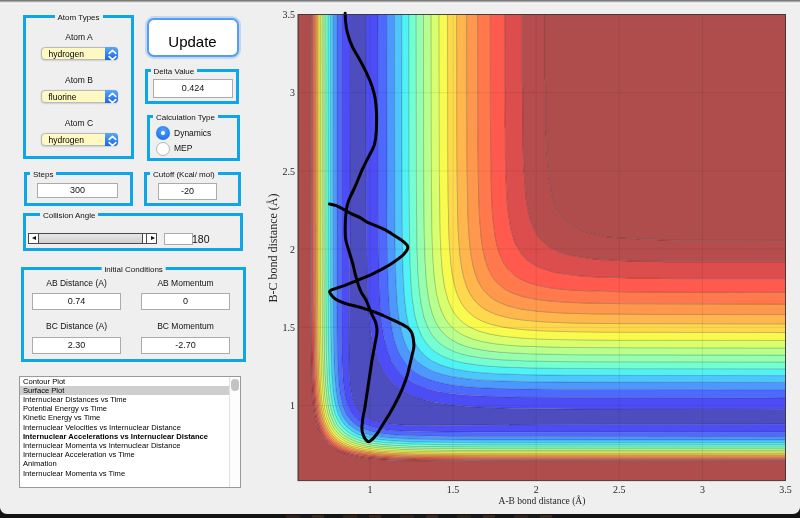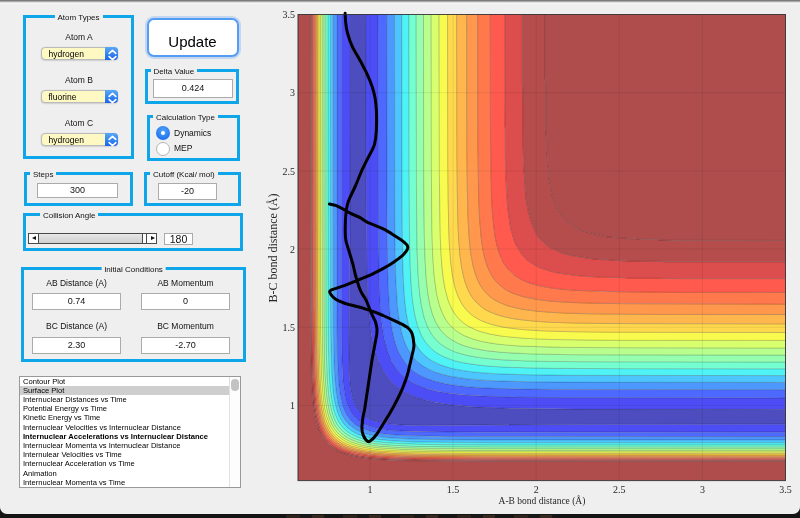--- a/index.html
+++ b/index.html
@@ -97,21 +97,21 @@
 </div>
 <div id="slider" style="position:absolute; left:28px; top:233px; width:129px; height:11px; border:1px solid #4a4a4a; background:#fff;">
   <div style="position:absolute;left:0;top:0;width:10px;height:9px;border-right:1px solid #4a4a4a;background:#fff;">
     <div style="position:absolute;left:2.5px;top:2px;width:0;height:0;border-right:4px solid #111;border-top:2.6px solid transparent;border-bottom:2.6px solid transparent;"></div>
   </div>
   <div style="position:absolute;left:10px;top:0;width:104px;height:9px;background:linear-gradient(#e8e8e8,#cfcfcf);border-right:1px solid #4a4a4a;"></div>
   <div style="position:absolute;right:0;top:0;width:10px;height:9px;border-left:1px solid #4a4a4a;background:#fff;">
     <div style="position:absolute;left:3.5px;top:2px;width:0;height:0;border-left:4px solid #111;border-top:2.6px solid transparent;border-bottom:2.6px solid transparent;"></div>
   </div>
 </div>
-<div class="field" style="left:164px; top:233px; width:29px; height:12px; line-height:10px; font-size:10.5px;">180</div>
+<div class="field" style="left:164px; top:233px; width:17px; height:12px; line-height:10px; font-size:10.5px;padding-left:27px;">180</div>
 
 <div class="panel" style="left:21px; top:267px; width:225px; height:95px;">
   <div class="ptitle" style="left:50%; transform:translateX(-50%);">Initial Conditions</div>
 </div>
 <div class="lbl" style="left:32px; top:278px; width:89px;">AB Distance (A)</div>
 <div class="lbl" style="left:141px; top:278px; width:89px;">AB Momentum</div>
 <div class="field" style="left:32px; top:293px; width:89px; height:17px; line-height:15px;">0.74</div>
 <div class="field" style="left:141px; top:293px; width:89px; height:17px; line-height:15px;">0</div>
 <div class="lbl" style="left:32px; top:321px; width:89px;">BC Distance (A)</div>
 <div class="lbl" style="left:141px; top:321px; width:89px;">BC Momentum</div>
@@ -120,21 +120,20 @@
 
 <div id="listbox" style="position:absolute; left:19px; top:375.5px; width:222px; height:112px; background:#fff; border:1px solid #999; font-size:7.6px; color:#000; overflow:hidden;">
   <div style="padding-left:3px; line-height:9.2px;">Contour Plot</div>
   <div style="padding-left:3px; line-height:9.2px; background:#cecece;">Surface Plot</div>
   <div style="padding-left:3px; line-height:9.2px;">Internuclear Distances vs Time</div>
   <div style="padding-left:3px; line-height:9.2px;">Potential Energy vs Time</div>
   <div style="padding-left:3px; line-height:9.2px;">Kinetic Energy vs Time</div>
   <div style="padding-left:3px; line-height:9.2px;">Internuclear Velocities vs Internuclear Distance</div>
   <div style="padding-left:3px; line-height:9.2px;font-weight:bold;">Internuclear Accelerations vs Internuclear Distance</div>
   <div style="padding-left:3px; line-height:9.2px;">Internuclear Momenta vs Internuclear Distance</div>
-  <div style="padding-left:3px; line-height:9.2px;">Internulear Velocities vs Time</div>
   <div style="padding-left:3px; line-height:9.2px;">Internuclear Acceleration vs Time</div>
   <div style="padding-left:3px; line-height:9.2px;">Animation</div>
   <div style="padding-left:3px; line-height:9.2px;">Internuclear Momenta vs Time</div>
   <div style="position:absolute; right:0; top:0; width:11px; height:100%; background:#fdfdfd; border-left:1px solid #e0e0e0;"></div>
   <div style="position:absolute; right:1.5px; top:2px; width:8px; height:12px; background:#c3c3c3; border-radius:4px;"></div>
 </div>
 
 <svg id="plot" style="position:absolute;left:0;top:0;" width="800" height="518" viewBox="0 0 800 518">
 <defs>
       <filter id="soft" x="-2%" y="-2%" width="104%" height="104%">

